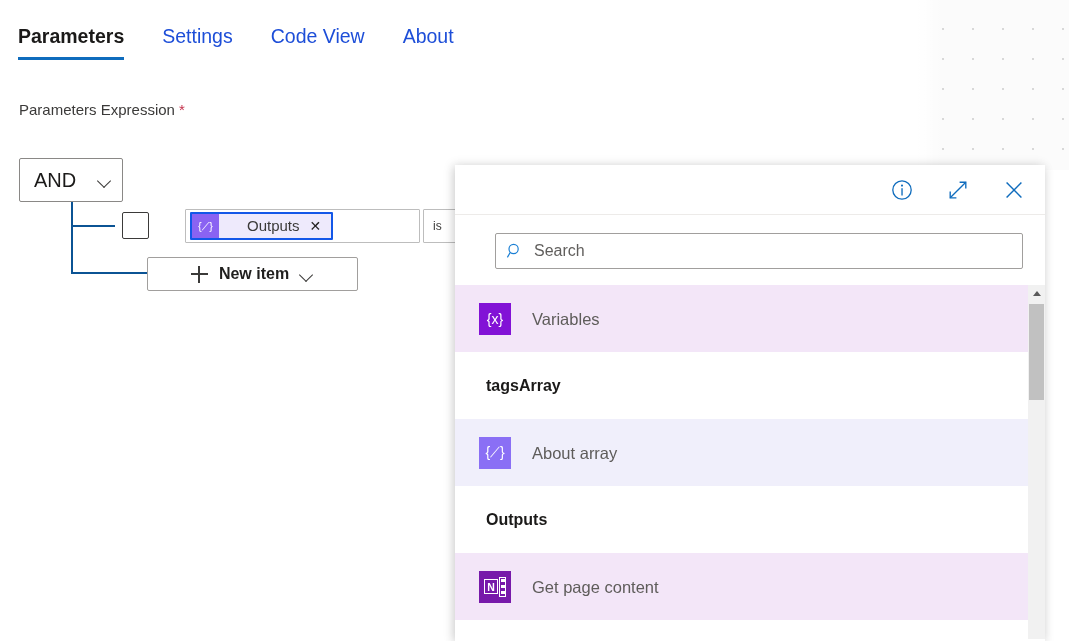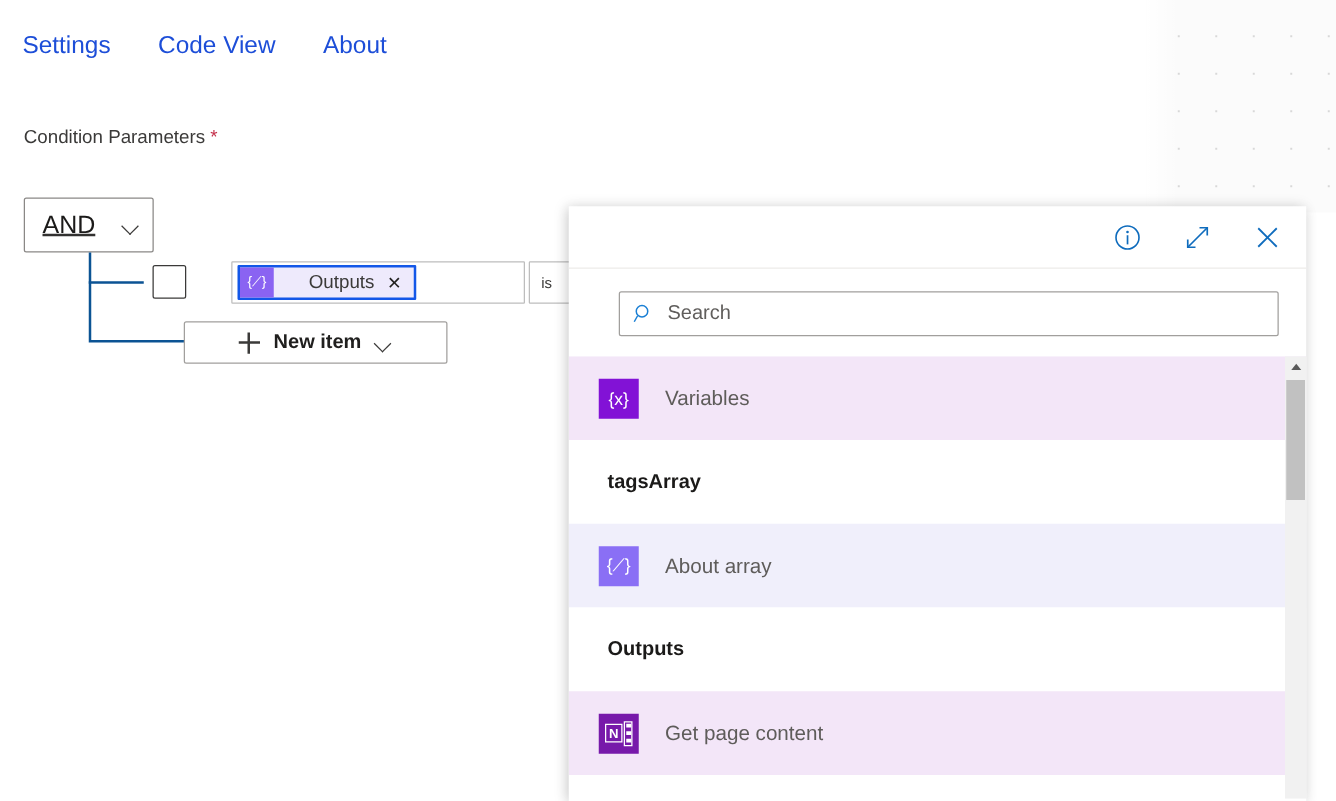--- a/index.html
+++ b/index.html
@@ -90,21 +90,20 @@
     top: 158px;
     width: 104px;
     height: 44px;
     border: 1px solid #8a8886;
     border-radius: 2px;
     background: #ffffff;
     display: flex;
     align-items: center;
     padding: 0 10px 0 14px;
     cursor: pointer;
-    text-decoration: underline;
   }
   .and-dropdown .txt {
     font-size: 20px;
     color: #1b1a19;
     flex: 1;
     line-height: 24px;
   }
   .chev {
     width: 14px; height: 9px;
     flex: 0 0 auto;
@@ -435,27 +434,28 @@
   }
 </style>
 </head>
 <body>
 
 <div id="root">
 
   <div class="canvas-grid"></div>
 
   <div class="tabbar">
+    <div class="tab active">Parameters</div>
     <div class="tab">Settings</div>
     <div class="tab">Code View</div>
     <div class="tab">About</div>
   </div>
 
   <div class="field-label">
-    <span>Condition Parameters</span>
+    <span>Parameters Expression</span>
     <span class="req-star">*</span>
   </div>
 
   <div class="and-dropdown">
     <span class="txt">AND</span>
     <span class="chev"></span>
   </div>
 
   <div class="conn conn-v"></div>
   <div class="conn conn-h1"></div>

